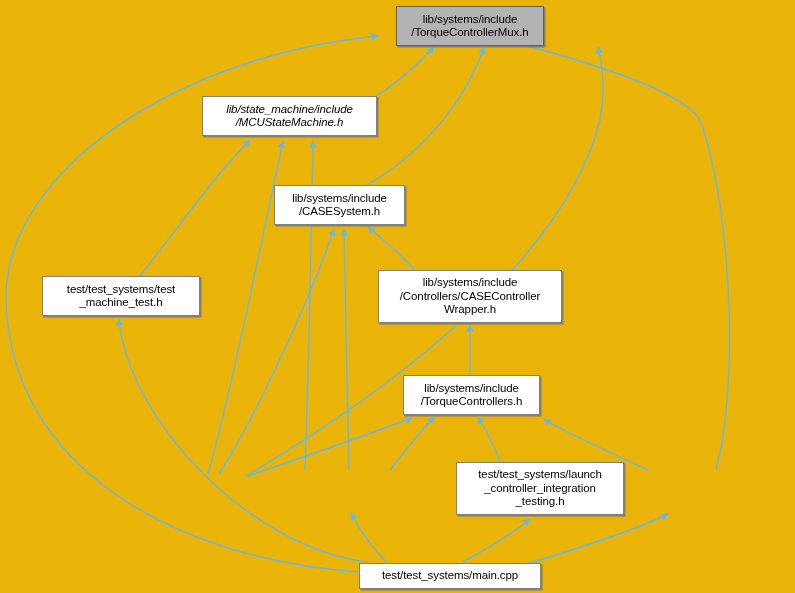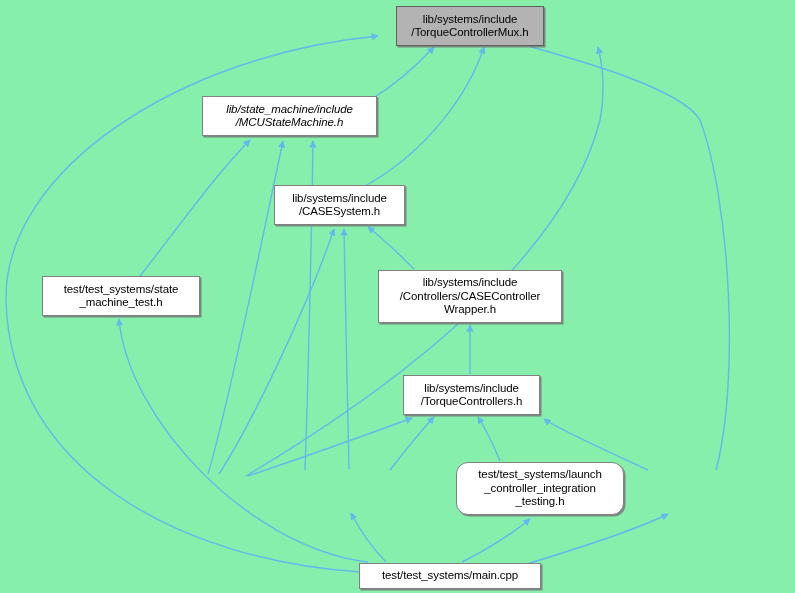--- a/index.html
+++ b/index.html
@@ -1,16 +1,16 @@
 <!DOCTYPE html>
 <html><head>
 <meta charset="utf-8">
 <style>
   html,body{margin:0;padding:0;background:#000;}
-  #graph{position:relative;width:795px;height:593px;background:#86efac;
+  #graph{position:relative;width:795px;height:593px;background:#eab308;
          font-family:"Liberation Sans","DejaVu Sans",sans-serif;overflow:hidden;}
   #edges{position:absolute;left:0;top:0;width:795px;height:593px;}
   .node{position:absolute;box-sizing:border-box;border:1px solid #808080;
         background:#fff;color:#000;display:flex;align-items:center;
         justify-content:center;text-align:center;font-size:11.5px;
         line-height:13.5px;letter-spacing:-0.1px;
         box-shadow:1.5px 1.5px 0 rgba(120,120,120,0.85);}
   .node.root{background:#b3b3b3;border-color:#606060;}
   .node span{display:block;padding:0 3px;white-space:pre-line;}
 </style>
@@ -51,33 +51,33 @@
     </div>
     <div class="node" style="left: 202px; top: 96px; width: 175px; height: 40px; font-style: italic;">
       <span>lib/state_machine/include
 /MCUStateMachine.h</span>
     </div>
     <div class="node" style="left: 274px; top: 185px; width: 131px; height: 40px;">
       <span>lib/systems/include
 /CASESystem.h</span>
     </div>
     <div class="node" style="left: 42px; top: 276px; width: 158px; height: 40px;">
-      <span>test/test_systems/state
+      <span>test/test_systems/test
 _machine_test.h</span>
     </div>
     <div class="node" style="left: 378px; top: 270px; width: 184px; height: 53px;">
       <span>lib/systems/include
 /Controllers/CASEController
 Wrapper.h</span>
     </div>
     <div class="node" style="left: 403px; top: 375px; width: 137px; height: 40px;">
       <span>lib/systems/include
 /TorqueControllers.h</span>
     </div>
-    <div class="node" style="left: 456px; top: 462px; width: 168px; height: 53px; border-radius: 12px;">
+    <div class="node" style="left: 456px; top: 462px; width: 168px; height: 53px;">
       <span>test/test_systems/launch
 _controller_integration
 _testing.h</span>
     </div>
     <div class="node" style="left: 359px; top: 563px; width: 182px; height: 26px;">
       <span>test/test_systems/main.cpp</span>
     </div>
   </div>
 
 </body></html>

